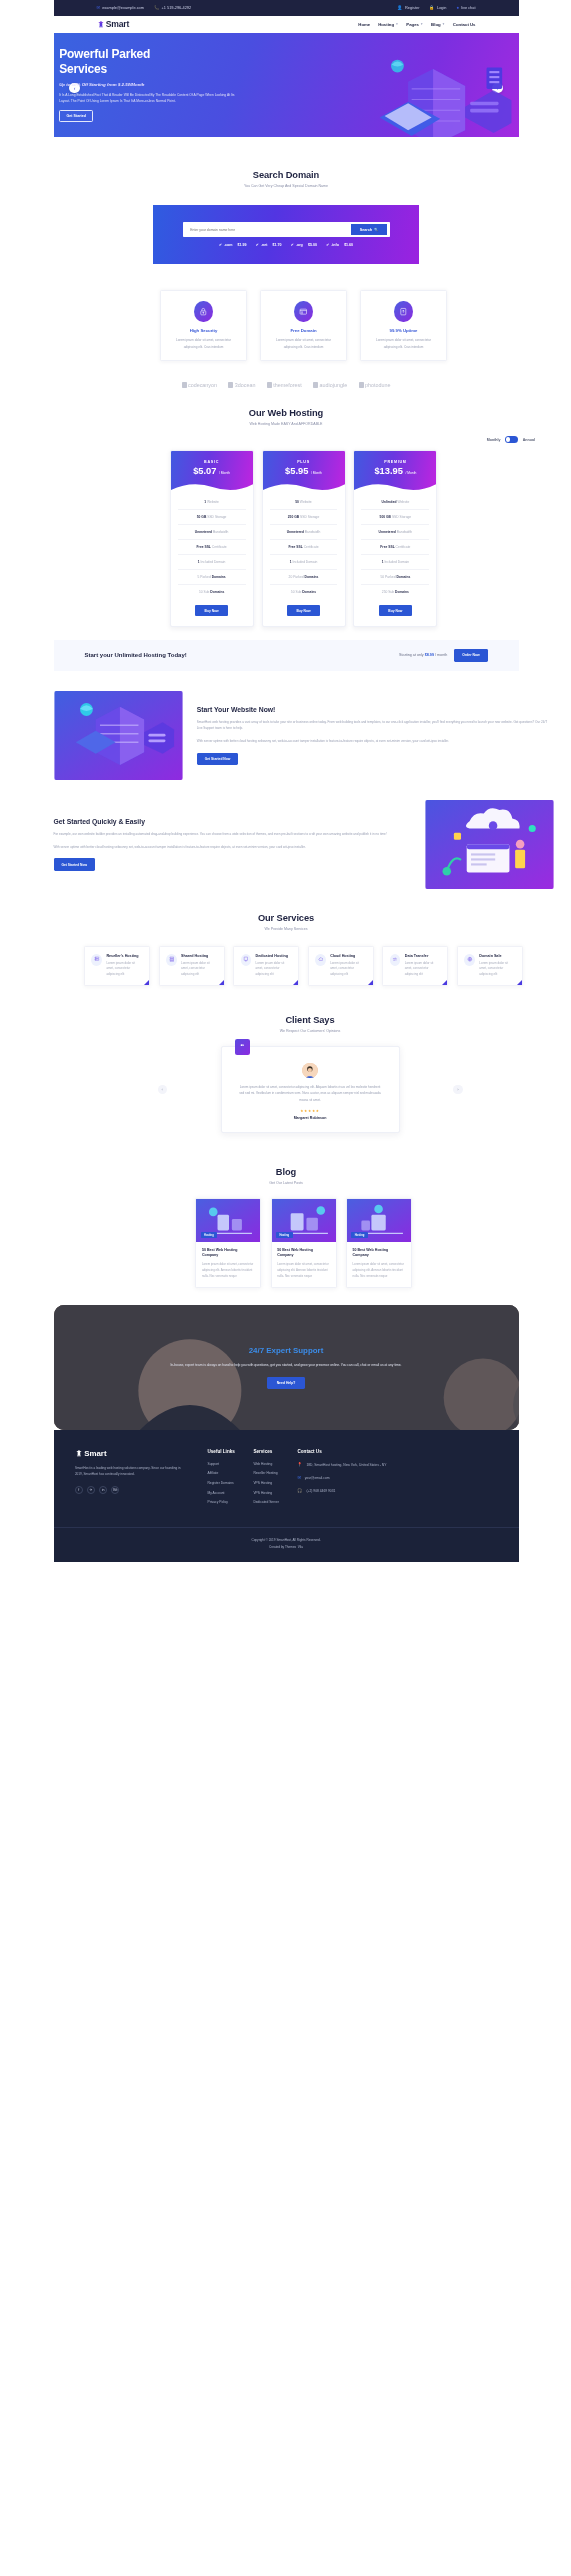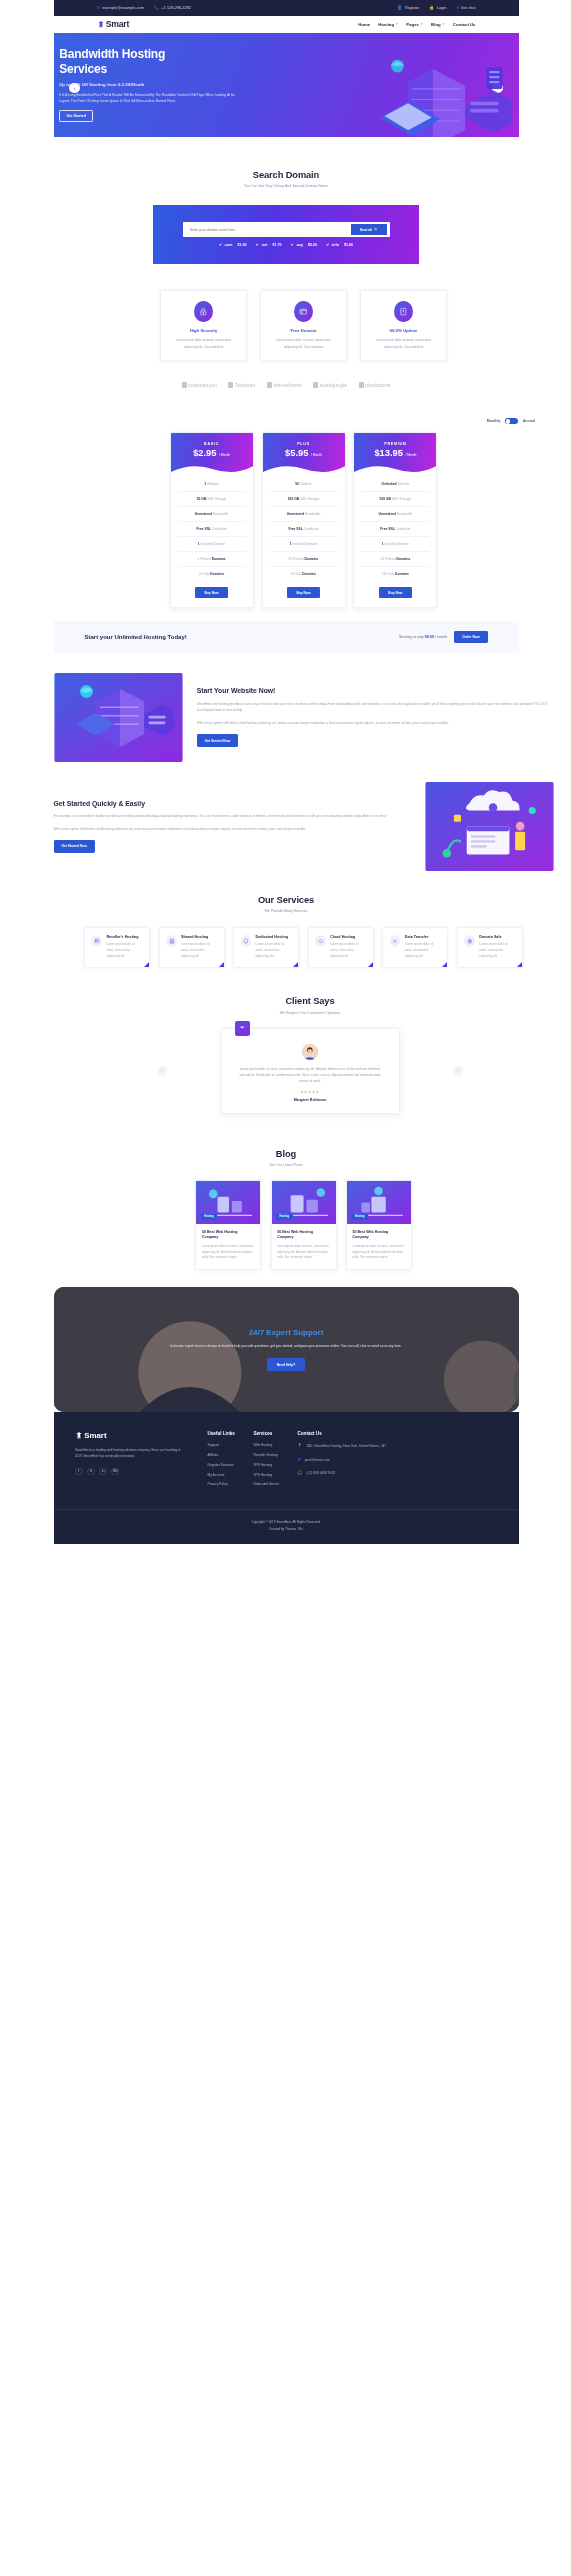--- a/index.html
+++ b/index.html
@@ -378,21 +378,21 @@
         </span>
     </div>
   </div>
 
   <div class="hero">
     <div class="arrow left">‹</div>
     <div class="arrow right">›</div>
     <div class="hero-inner">
       <div class="hero-txt">
         <h1>
-          <span>Bandwidth Hosting</span><br>
+          <span>Powerful Parked</span><br>
           <span>Services</span>
         </h1>
         <div class="hero-sub">Up to 50% Off Starting from $ 2.50/Month</div>
         <div class="hero-p">It Is A Long Established Fact That A Reader Will Be Distracted By The Readable Content Of A Page When Looking At Its Layout. The Point Of Using Lorem Ipsum Is That It A More-or-less Normal Point.</div>
         <button class="hero-btn">Get Started</button>
       </div>
       <div class="hero-art">
         <svg width="179" height="114" viewBox="0 0 250 160">
           <g opacity="0.95">
             <path d="M95 60 L130 42 L175 66 L175 128 L130 150 L95 128 Z" fill="#6a46e8"></path>
@@ -494,34 +494,38 @@
         <span class="brand-ico"></span>
         <span>audiojungle</span>
       </span>
     <span class="brand">
         <span class="brand-ico"></span>
         <span>photodune</span>
       </span>
   </div>
 
   <div class="pricing-sec">
+    <div class="sec-head">
+      <h2>Our Web Hosting</h2>
+      <p>Web Hosting Made EASY And AFFORDABLE</p>
+    </div>
     <div class="container">
       <div class="toggle-row" style="justify-content:flex-end; padding-right:18.6px;">
         <span>Monthly</span>
         <span class="switch">
             <span class="knob"></span>
           </span>
         <span>Annual</span>
       </div>
       <div class="plans">
 
         <div class="plan">
           <div class="plan-head">
             <div class="pname">BASIC</div>
-            <div class="pprice"><span>$2.95</span> <span class="pper">/ Month</span></div>
+            <div class="pprice"><span>$5.07</span> <span class="pper">/ Month</span></div>
             <svg class="wave" viewBox="0 0 120 22" preserveAspectRatio="none">
                 <path d="M0 14 Q30 0 62 10 Q92 20 120 6 L120 22 L0 22 Z" fill="#fff"></path>
               </svg>
           </div>
           <div class="plan-feats">
             <div class="pf"><b>1</b><span> Website</span></div>
             <div class="pf"><b>50 GB</b><span> SSD Storage</span></div>
             <div class="pf"><b>Unmetered</b><span> Bandwidth</span></div>
             <div class="pf"><b>Free SSL</b><span> Certificate</span></div>
             <div class="pf"><b>1</b><span> Included Domain</span></div>

